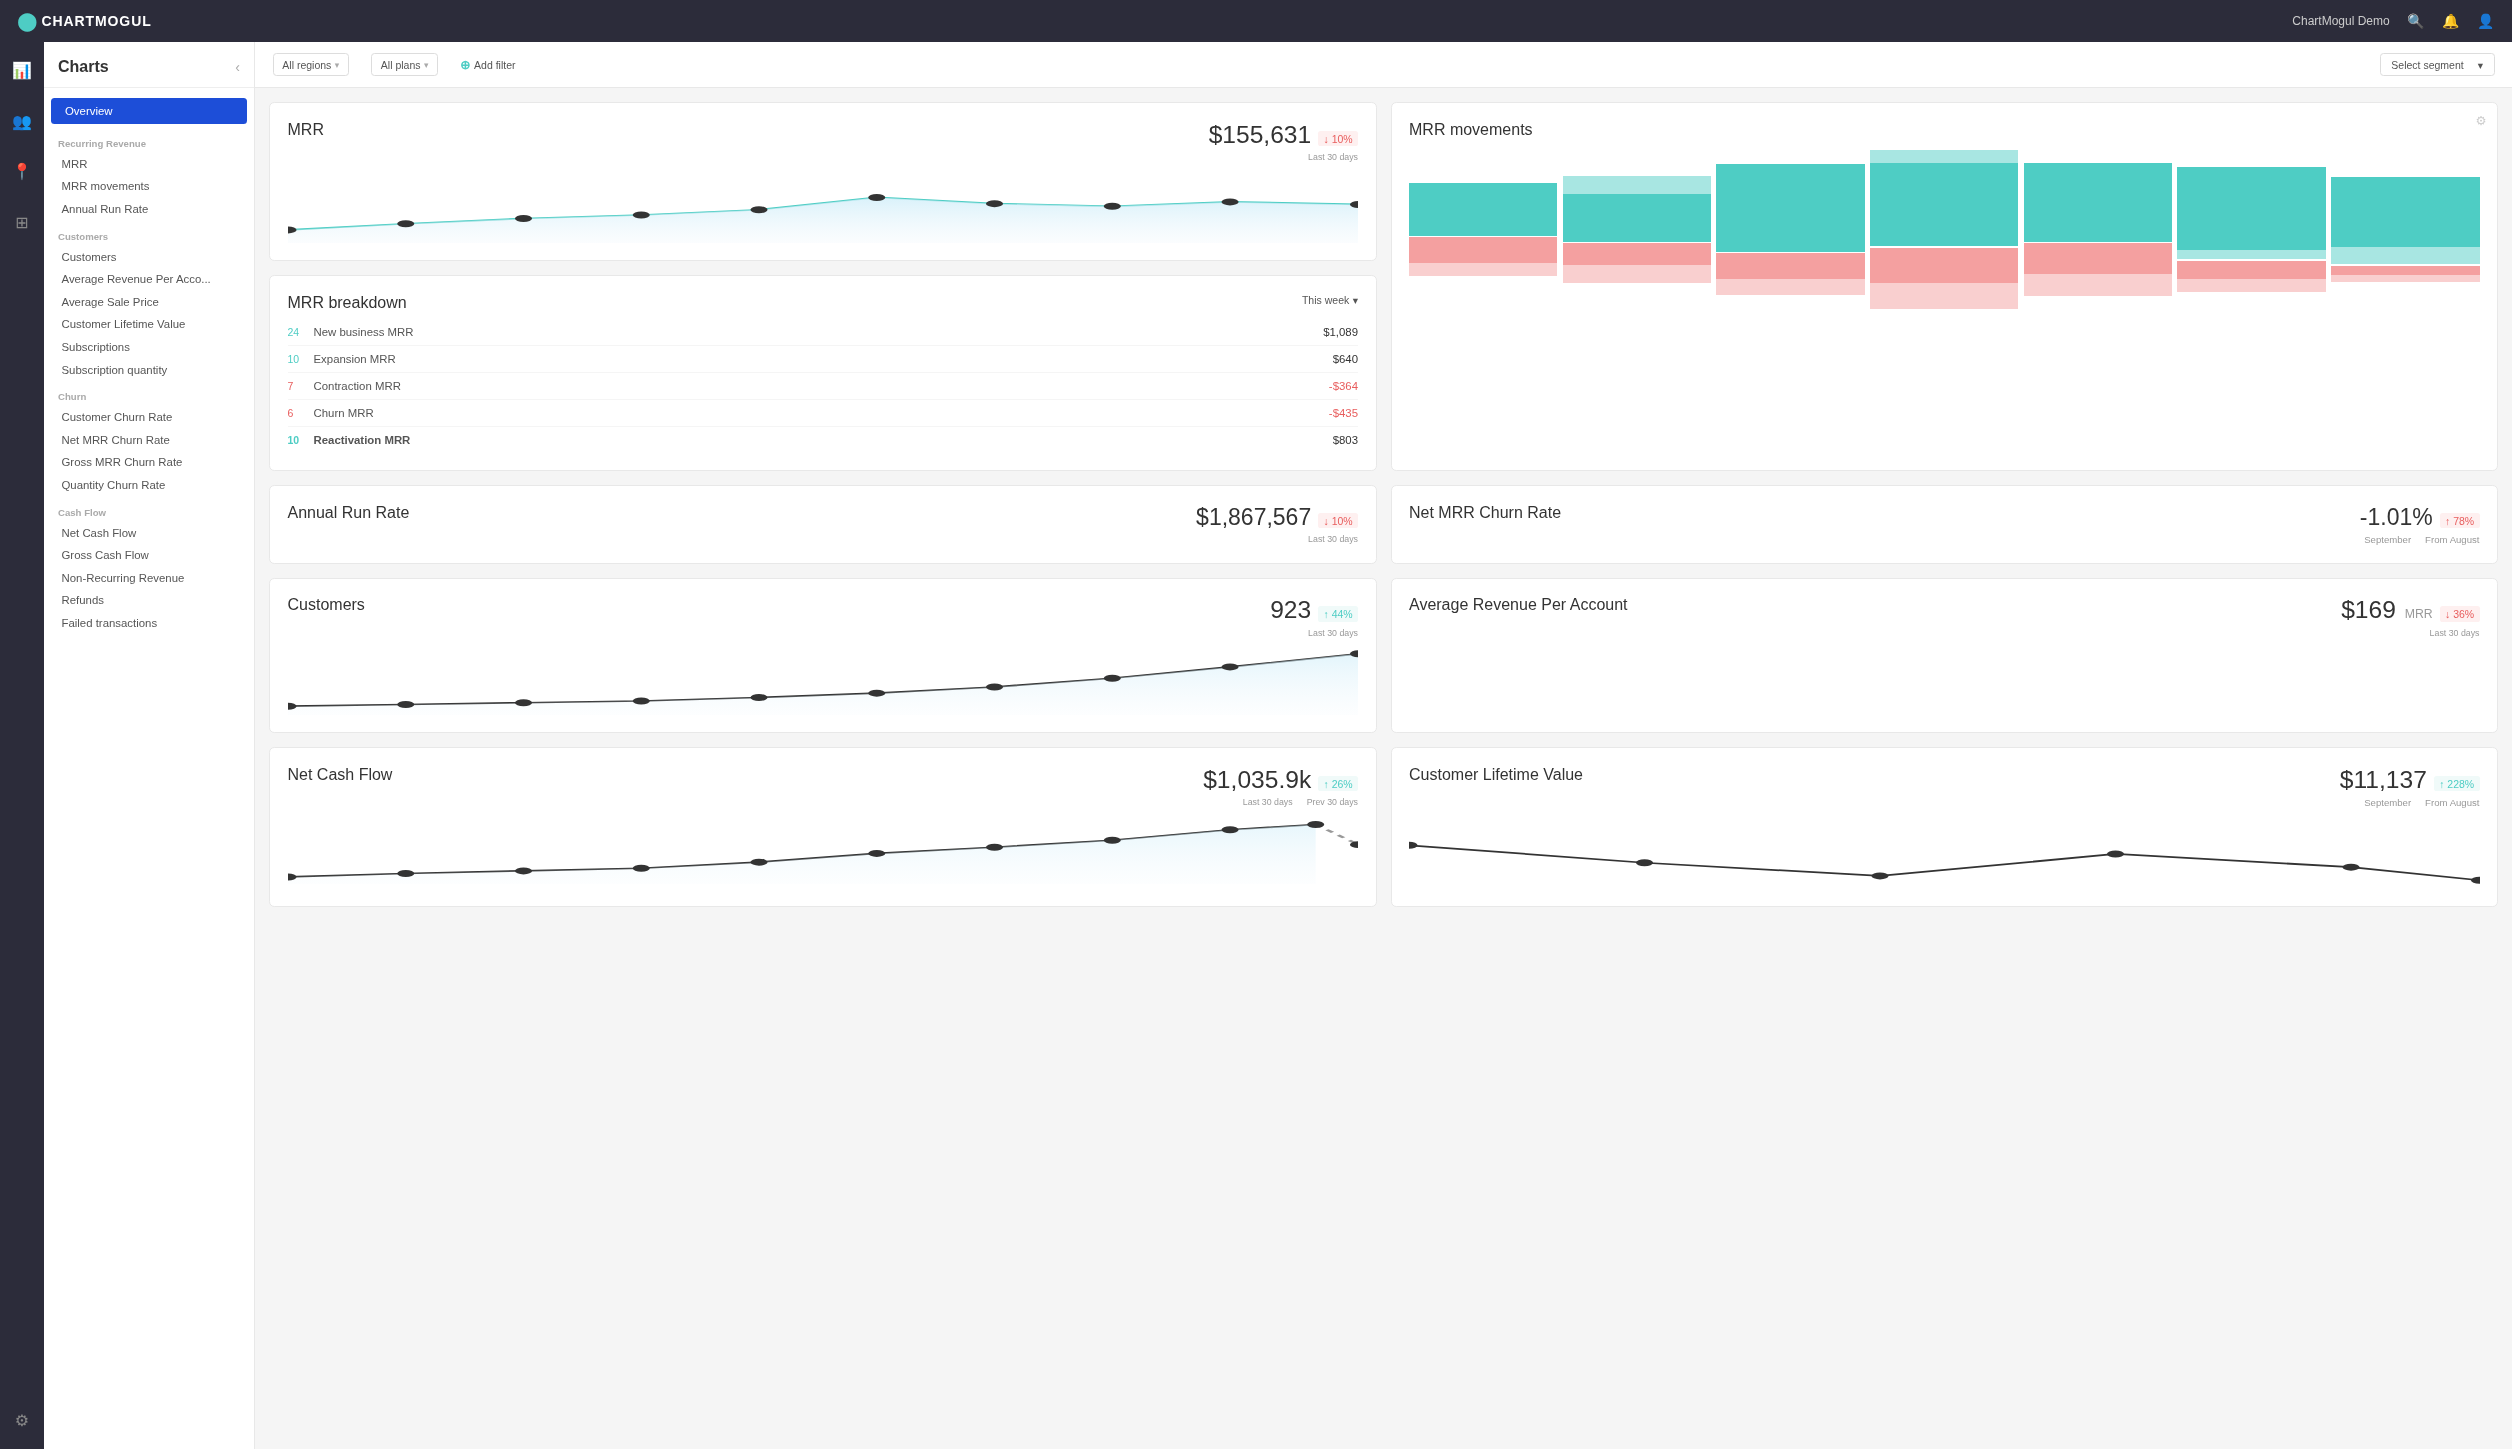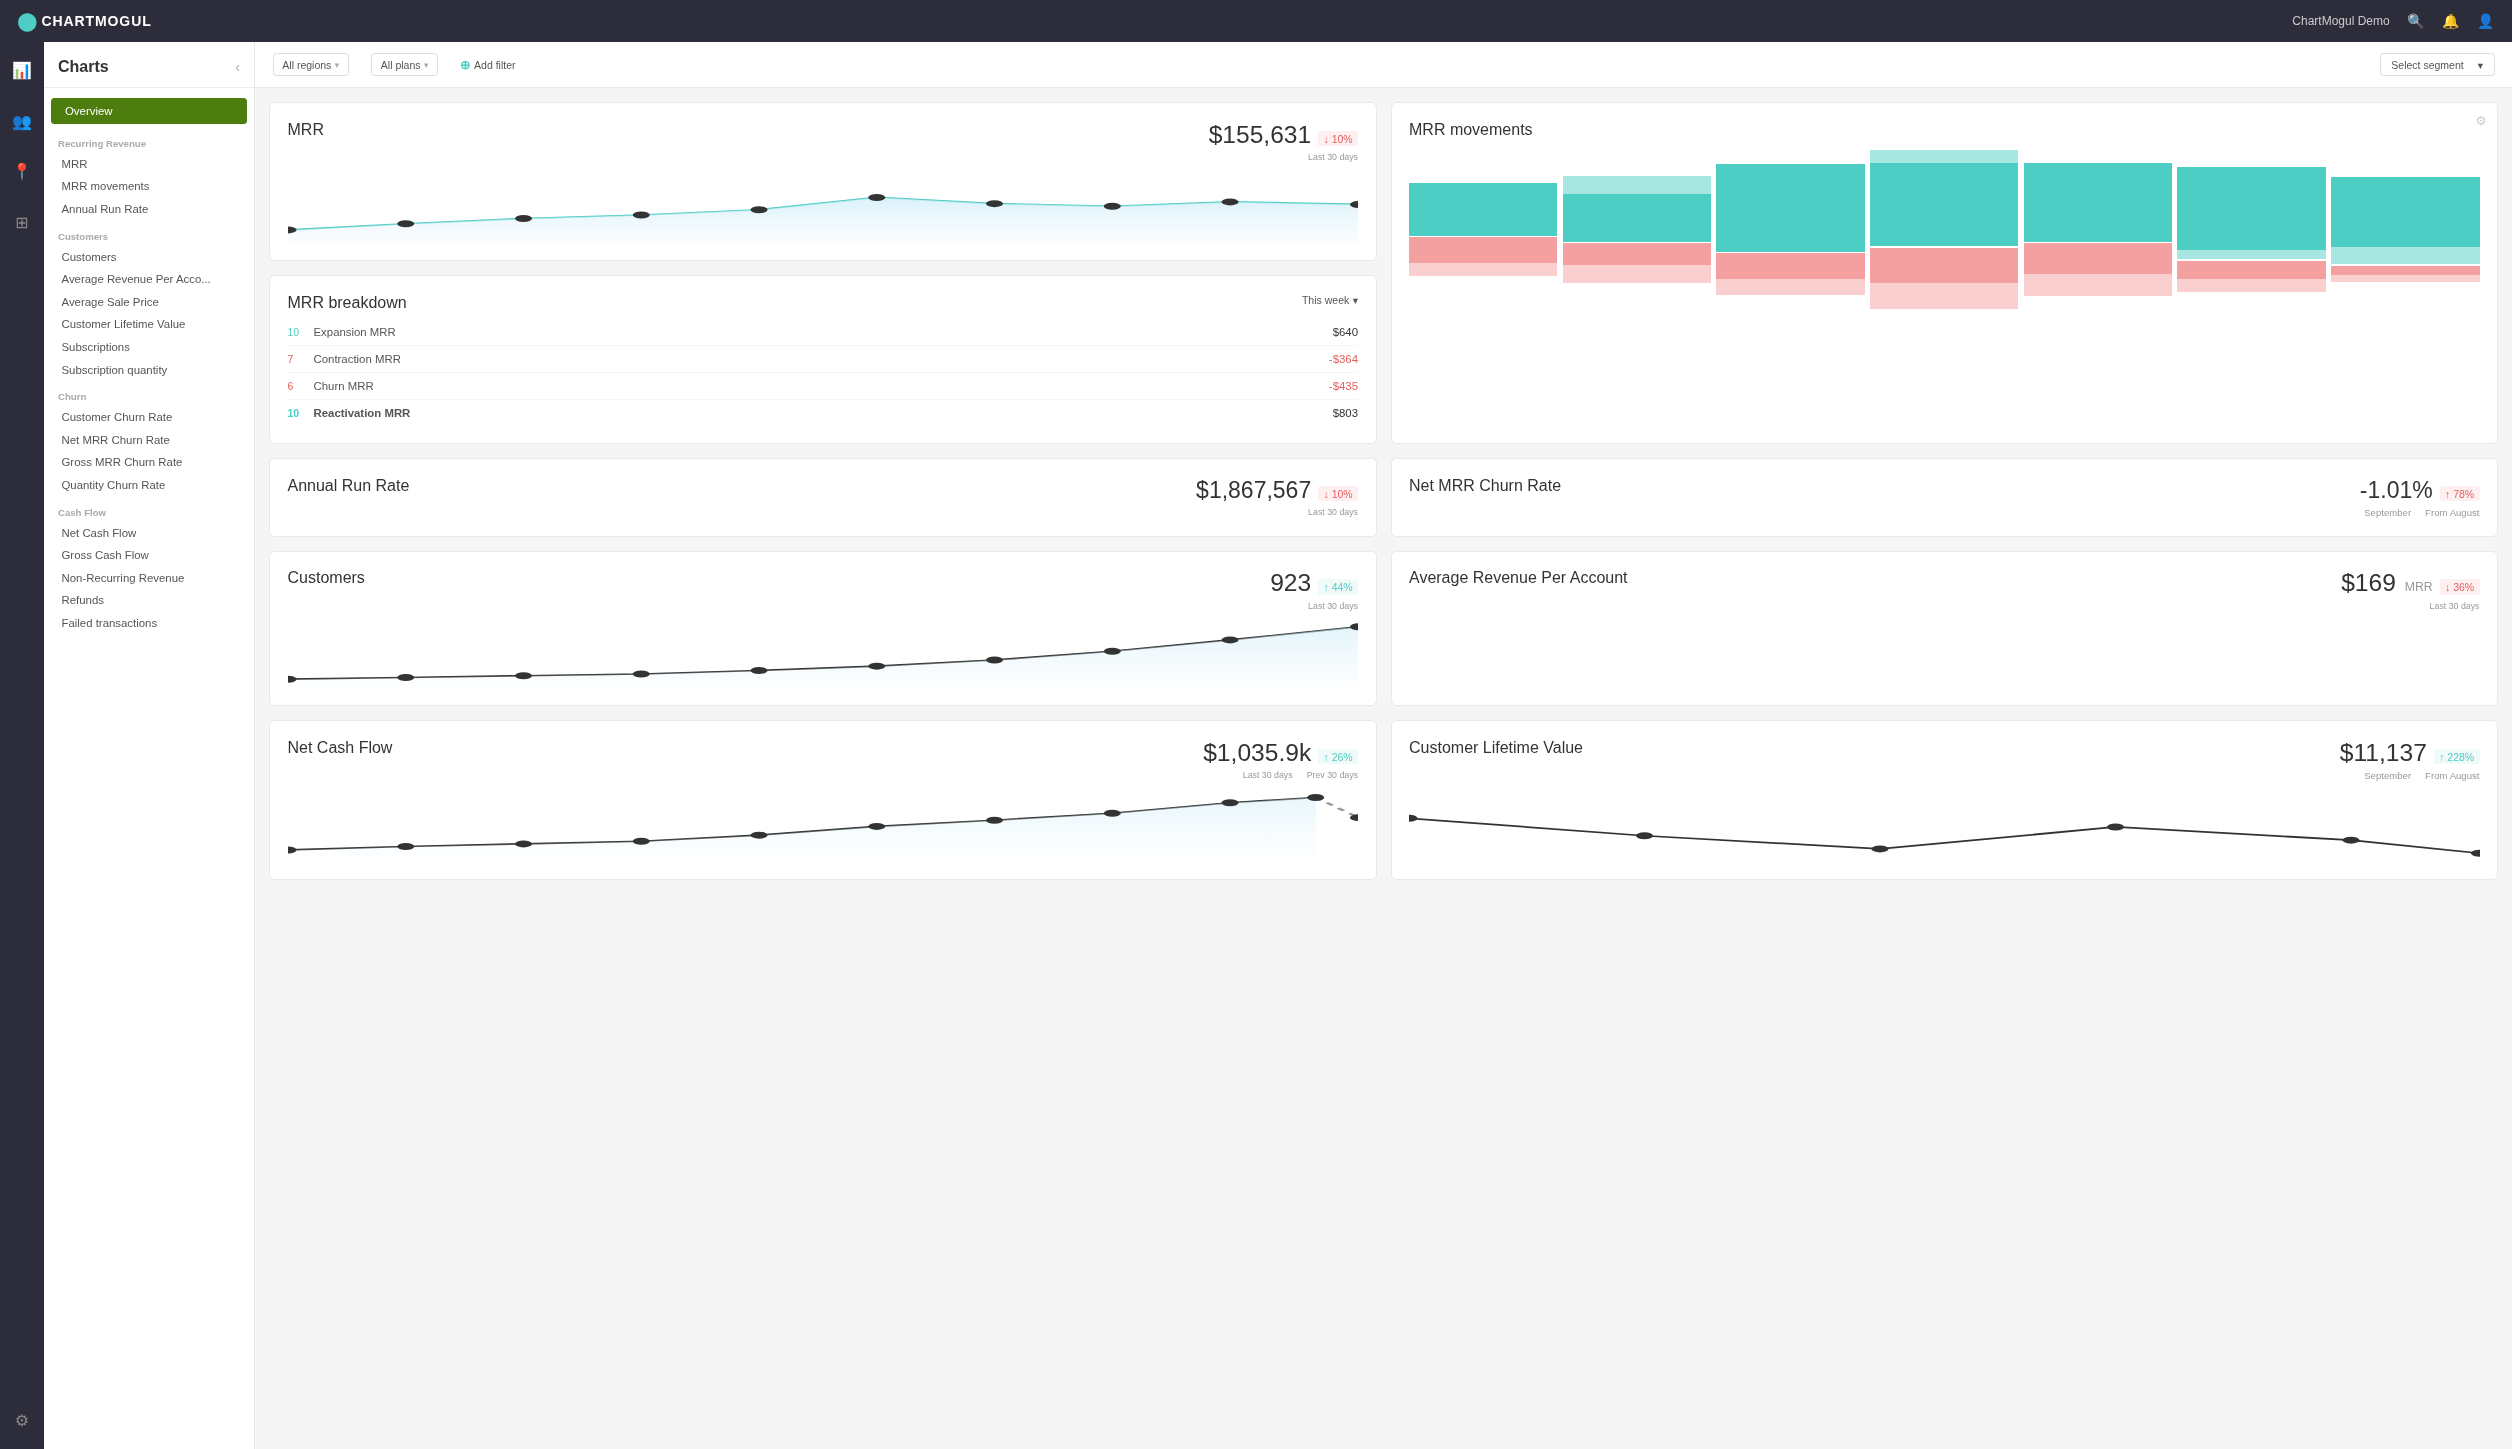--- a/index.html
+++ b/index.html
@@ -55,21 +55,21 @@
       align-items: center;
       justify-content: space-between;
       padding: 16px 14px 10.5px;
       border-bottom: 0.9px solid #eee;
     }
     .sidebar-title { font-size: 16px; font-weight: 600; color: #333; }
     .sidebar-collapse { color: #aaa; cursor: pointer; font-size: 14px; }
 
     .sidebar-nav { padding: 10.5px 0; }
     .sidebar-active-item {
-      background: #4d7c0f;
+      background: #1d4ed8;
       color: #fff;
       padding: 7px 14px;
       margin: 0 7px 3.5px;
       border-radius: 3.5px;
       font-size: 11.4px;
       cursor: pointer;
     }
     .sidebar-section-label {
       font-size: 9.6px;
       color: #aaa;
@@ -388,20 +388,25 @@
 
       <div class="card">
         <div class="card-header-row">
           <span class="card-title">MRR breakdown</span>
           <div class="week-selector">
             <span>This week</span>
             <span>▾</span>
           </div>
         </div>
         <div>
+          <div class="breakdown-row">
+            <span class="breakdown-num num-teal">24</span>
+            <span class="breakdown-label">New business MRR</span>
+            <span class="breakdown-value">$1,089</span>
+          </div>
           <div class="breakdown-row">
             <span class="breakdown-num num-teal">10</span>
             <span class="breakdown-label">Expansion MRR</span>
             <span class="breakdown-value">$640</span>
           </div>
           <div class="breakdown-row">
             <span class="breakdown-num num-red">7</span>
             <span class="breakdown-label">Contraction MRR</span>
             <span class="breakdown-value negative">-$364</span>
           </div>

